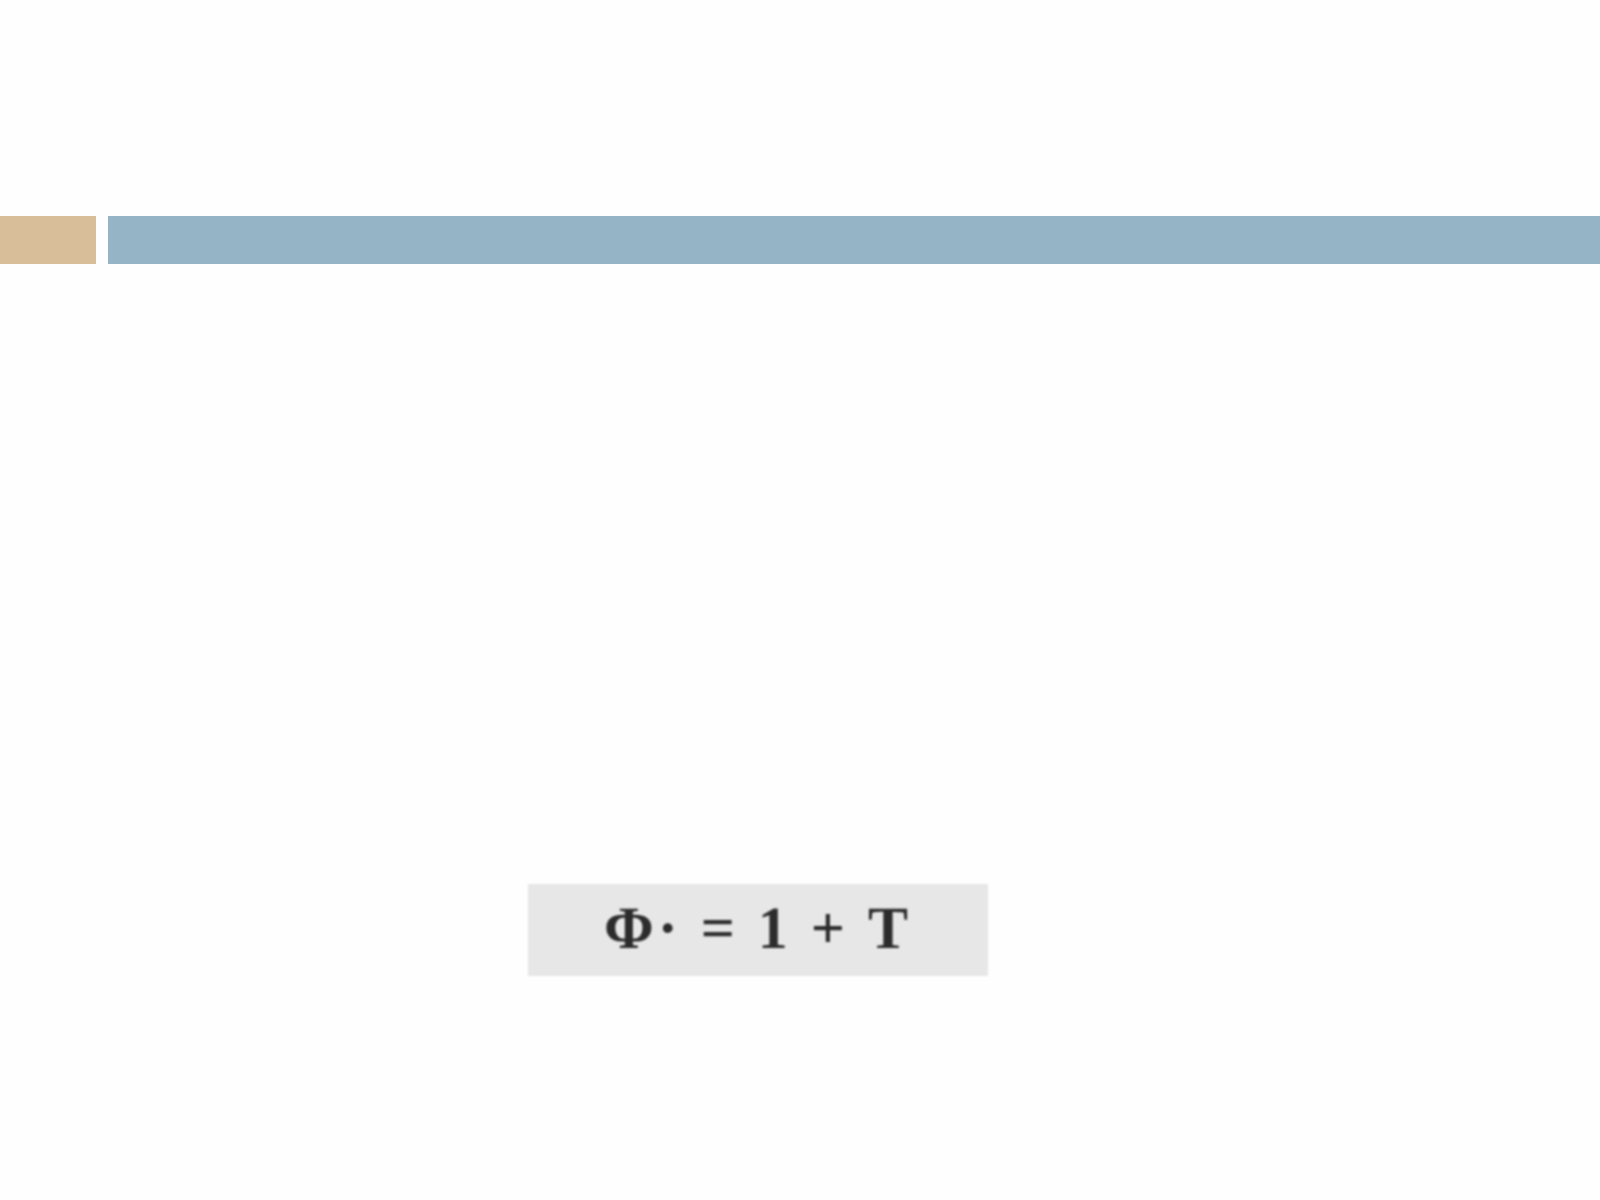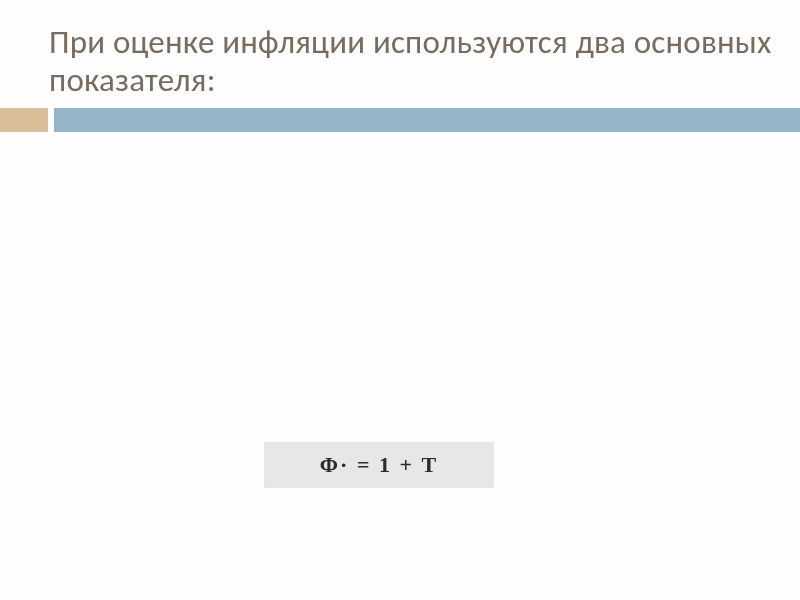--- a/index.html
+++ b/index.html
@@ -50,30 +50,29 @@
     left: 264px;
     top: 442px;
     width: 228px;
     height: 44px;
     border: 1px solid #e6e6e6;
     background: #e7e7e7;
     display: flex;
     align-items: center;
     justify-content: center;
     font-family: "Times New Roman", Georgia, serif;
-    font-size: 22px;
+    font-size: 30px;
     font-weight: 600;
     color: #2c2c2c;
     letter-spacing: 2px;
     filter: blur(0.6px);
   }
 </style>
 </head>
 <body>
 
 <div class="slide">
-  <div class="title">При оценке инфляции используются два основных показателя:</div>
   <div class="accent-box"></div>
   <div class="divider-bar"></div>
   <div class="formula">
     <span>Φ· = 1 + Т</span>
   </div>
 </div>
 
 </body></html>

